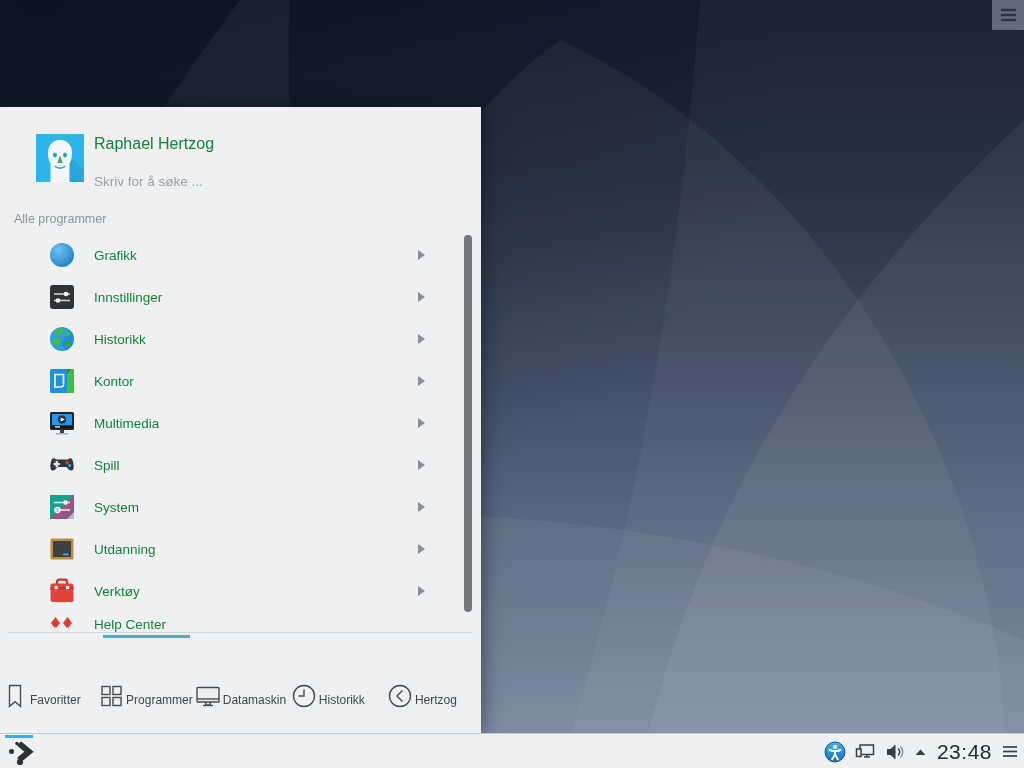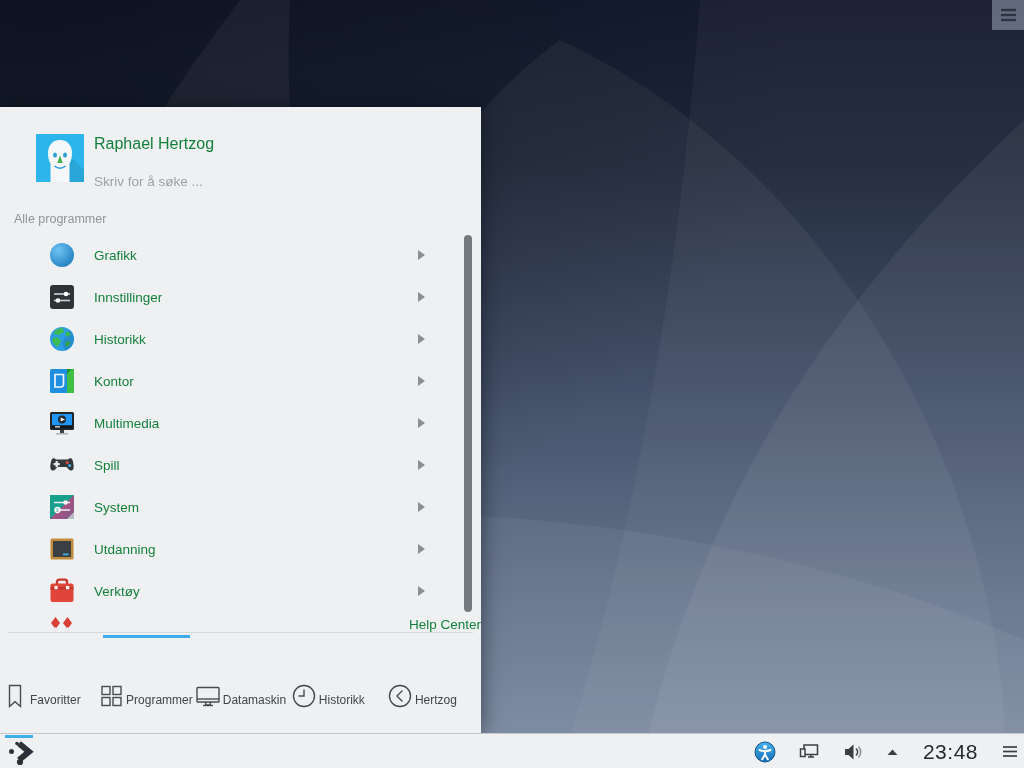--- a/index.html
+++ b/index.html
@@ -20,40 +20,40 @@
   .uname{position:absolute;left:94px;top:28px;font-size:16px;color:#15803d;}
   .searchline{position:absolute;left:94px;top:67px;font-size:13.5px;color:#9ba1a6;}
   .alabel{position:absolute;left:14px;top:105px;font-size:12.5px;color:#8f9499;}
 
   .list{position:absolute;left:0;top:127px;width:481px;height:399px;overflow:hidden;}
   .row{display:flex;align-items:center;height:42px;position:relative;}
   .cicon{width:30px;height:30px;margin-left:47px;flex:0 0 30px;}
   .cicon svg{display:block;}
   .clabel{margin-left:17px;font-size:13.5px;color:#15803d;}
   .arrow{position:absolute;right:56px;top:50%;transform:translateY(-50%);line-height:0;}
-  .row--clipped{height:21px;overflow:hidden;align-items:flex-start;justify-content:space-between;}
+  .row--clipped{height:21px;overflow:hidden;align-items:flex-start;}
   .row--clipped .cicon{margin-top:2px;}
   .row--clipped .clabel{margin-top:5px;}
 
   .vscroll{position:absolute;left:464px;top:128px;width:8px;height:377px;border-radius:4px;background:#74797d;}
   .divider{position:absolute;left:8px;top:525px;width:465px;height:1px;background:#d6d9db;}
   .tab-indicator{position:absolute;left:103px;top:528px;width:87px;height:3px;background:#3daee9;}
 
   .tabs{position:absolute;left:0;top:531px;width:481px;height:96px;display:flex;}
   .tab{flex:1 1 0;display:flex;flex-direction:row;align-items:center;justify-content:flex-start;padding-top:19px;}
   .tab svg{display:block;}
   .tlabel{margin-top:9px;font-size:12px;color:#41464b;}
 
   
   .taskbar{position:absolute;left:0;top:733px;width:1024px;height:35px;background:#eff0f1;
            border-top:1px solid #c3c8cb;}
   .launcher{position:absolute;left:3px;top:0;width:34px;height:35px;}
   .launcher .aline{position:absolute;left:2px;top:1px;width:28px;height:3px;background:#3daee9;}
   .launcher svg{position:absolute;left:3px;top:5px;}
-  .tray{position:absolute;right:6px;top:0;height:35px;display:flex;align-items:center;gap:22px;}
+  .tray{position:absolute;right:6px;top:0;height:35px;display:flex;align-items:center;gap:8px;}
   .tray .ticon{display:flex;align-items:center;justify-content:center;line-height:0;}
   .clock{font-size:21px;color:#26292c;letter-spacing:0.5px;padding:0 2px;}
 </style>
 </head>
 <body>
 
 <div class="screen">
 
   <svg class="wallpaper" viewBox="0 0 1024 768" preserveAspectRatio="none">
     <defs>

